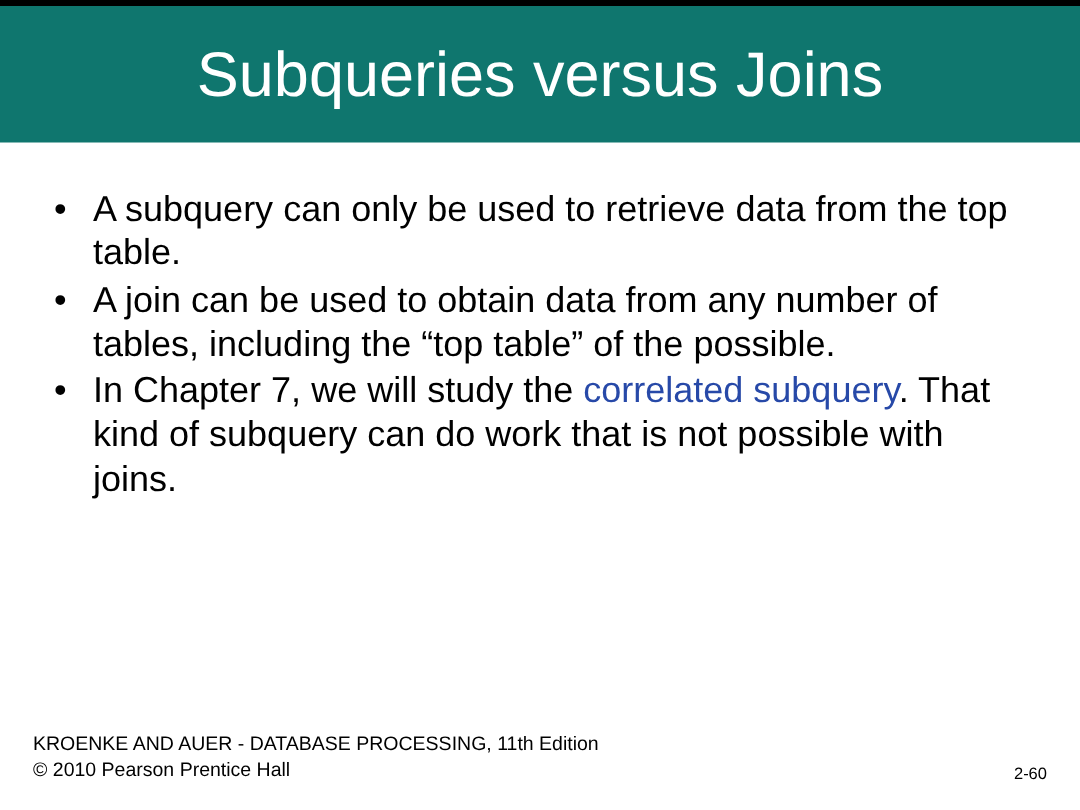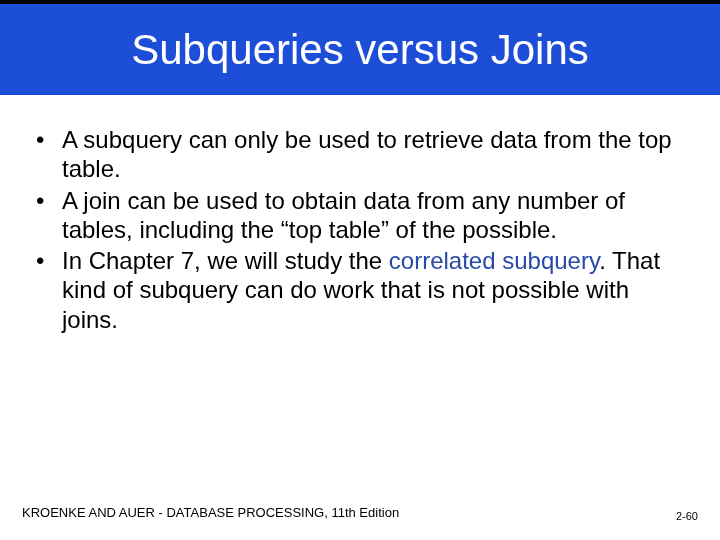--- a/index.html
+++ b/index.html
@@ -5,21 +5,21 @@
   * { margin: 0; padding: 0; box-sizing: border-box; }
   body {
     width: 720px;
     height: 540px;
     font-family: Arial, Helvetica, sans-serif;
     background: #fff;
     position: relative;
     overflow: hidden;
   }
   .title-bar {
-    background: #1d4ed8;
+    background: #0f766e;
     color: #fff;
     height: 95px;
     display: flex;
     align-items: center;
     justify-content: center;
     border-top: 4px solid #000;
   }
   .title-text {
     font-size: 42px;
     font-weight: normal;
@@ -84,15 +84,16 @@
     </li>
     <li>
       <span>In Chapter 7, we will study the </span><span class="bold-blue">correlated subquery</span><span>.  That kind of subquery can do work that is not possible with joins.</span>
     </li>
   </ul>
 </div>
 
 <div class="footer">
   <div class="footer-left">
     <div>KROENKE AND AUER - DATABASE PROCESSING, 11th Edition</div>
+    <div>© 2010 Pearson Prentice Hall</div>
   </div>
   <div class="footer-right">2-60</div>
 </div>
 
 </body></html>

